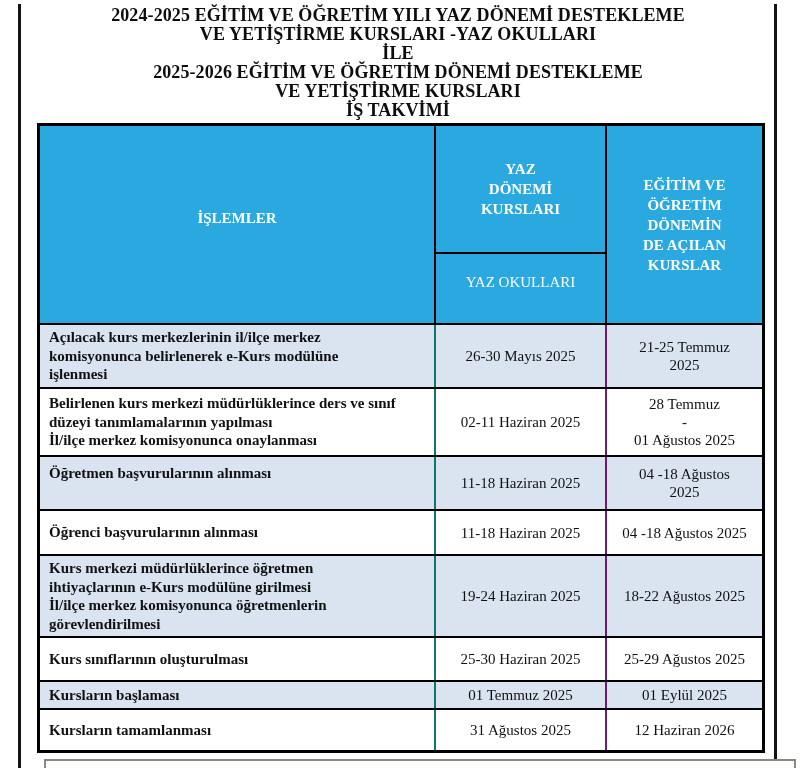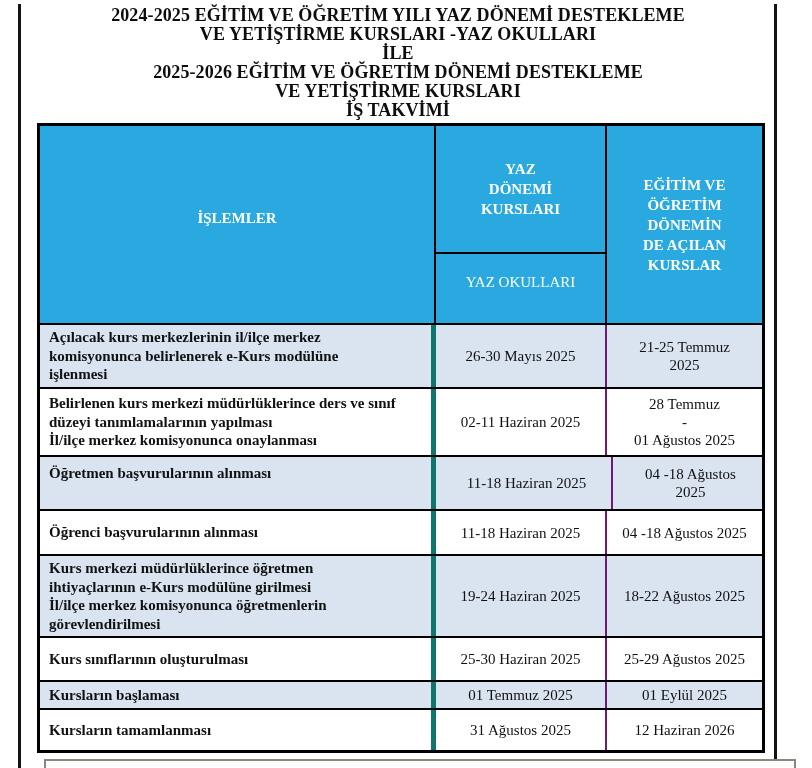--- a/index.html
+++ b/index.html
@@ -38,31 +38,31 @@
   .h-yaz-sub { grid-column:2; grid-row:2; border-right:2px solid #000; font-weight:normal; align-items:flex-start; padding-top:18px; }
   .h-egitim { grid-column:3; grid-row:1/3; }
 
   .trow {
     display:grid; grid-template-columns:396px 171px 1fr;
     border-top:2px solid #000; background:#ffffff;
   }
   .trow.alt { background:#DAE4F1; }
   .c { box-sizing:border-box; }
   .c1 {
-    border-right:5px solid #0f766e; font-weight:bold; padding:3px 22px 3px 9px;
+    border-right:2px solid #0f766e; font-weight:bold; padding:3px 22px 3px 9px;
     display:flex; flex-direction:column; justify-content:center;
     white-space:pre-line; line-height:18.5px;
   }
   .c1.vtop { justify-content:flex-start; padding-top:7px; }
   .c2, .c3 {
     display:flex; align-items:center; justify-content:center;
     text-align:center; white-space:pre-line; padding:2px 4px; line-height:18px;
   }
   .c2 { border-right:2px solid #701a75; }
-  .r1 { min-height:62px; } .r2 { min-height:66px; } .r3 { min-height:52px;gap:6px; }
+  .r1 { min-height:62px; } .r2 { min-height:66px; } .r3 { min-height:52px; }
   .r4 { min-height:43px; } .r5 { min-height:76px; } .r6 { min-height:42px; }
   .r7 { min-height:26px; } .r8 { min-height:40px; }
 
   
   .bottom-bar {
     position:absolute; left:44px; top:759px; width:752px; height:16px;
     background:#fdfdfd; border:2px solid #8b867f; box-sizing:border-box;
   }
 </style>
 </head>

